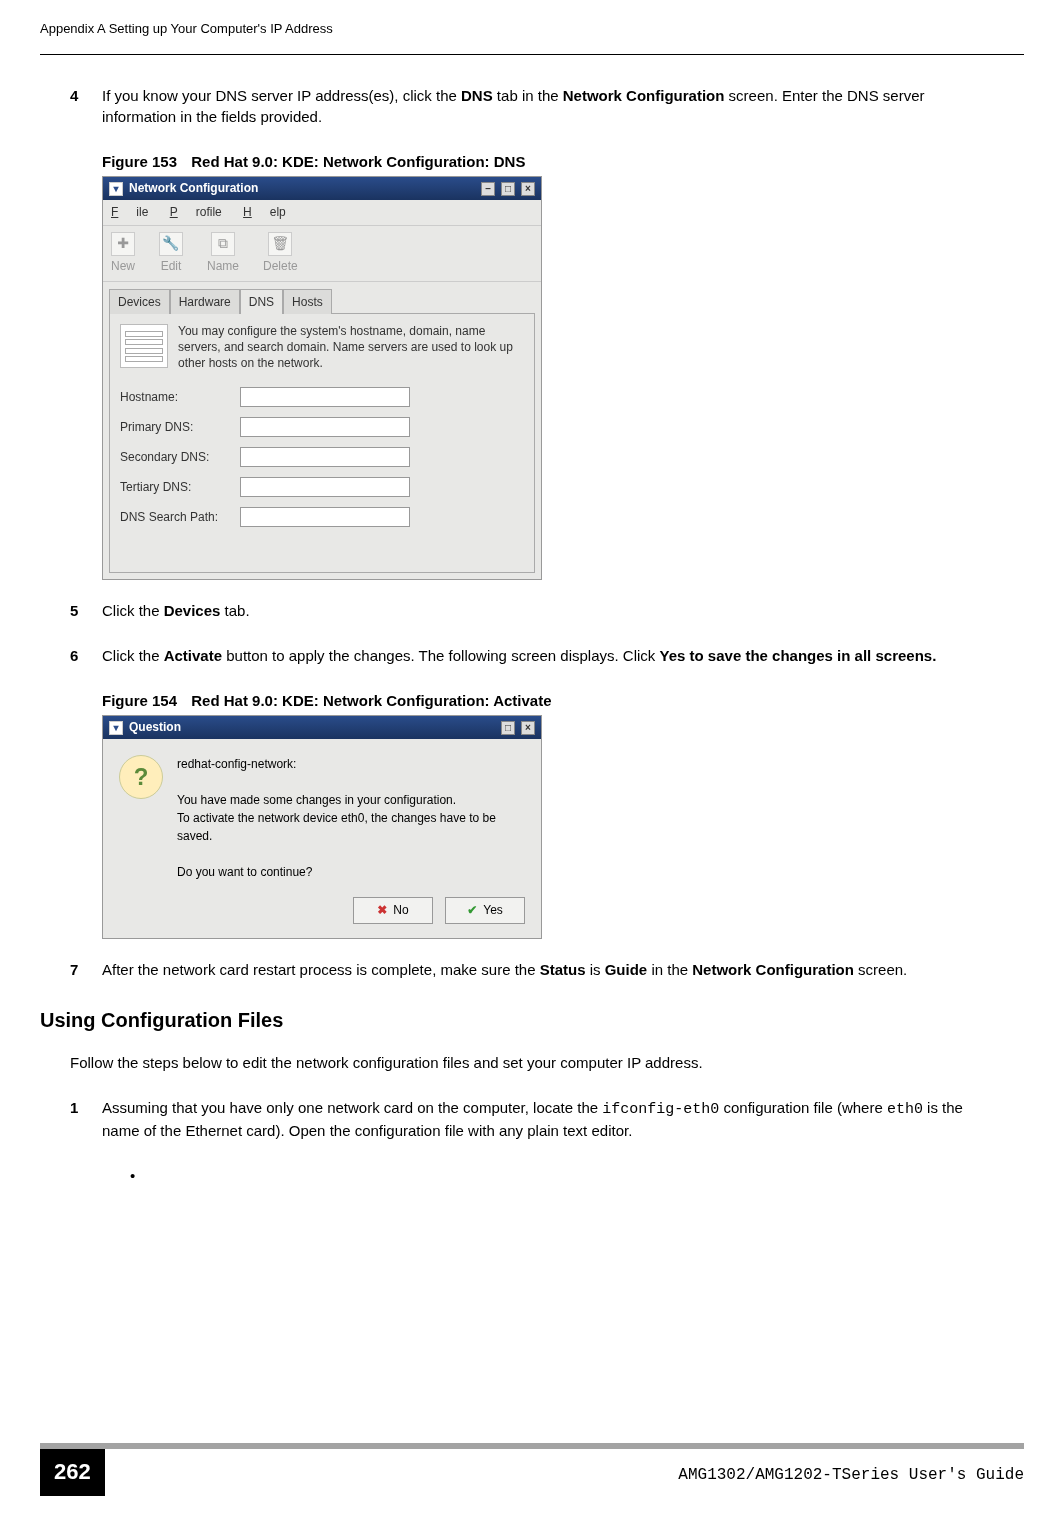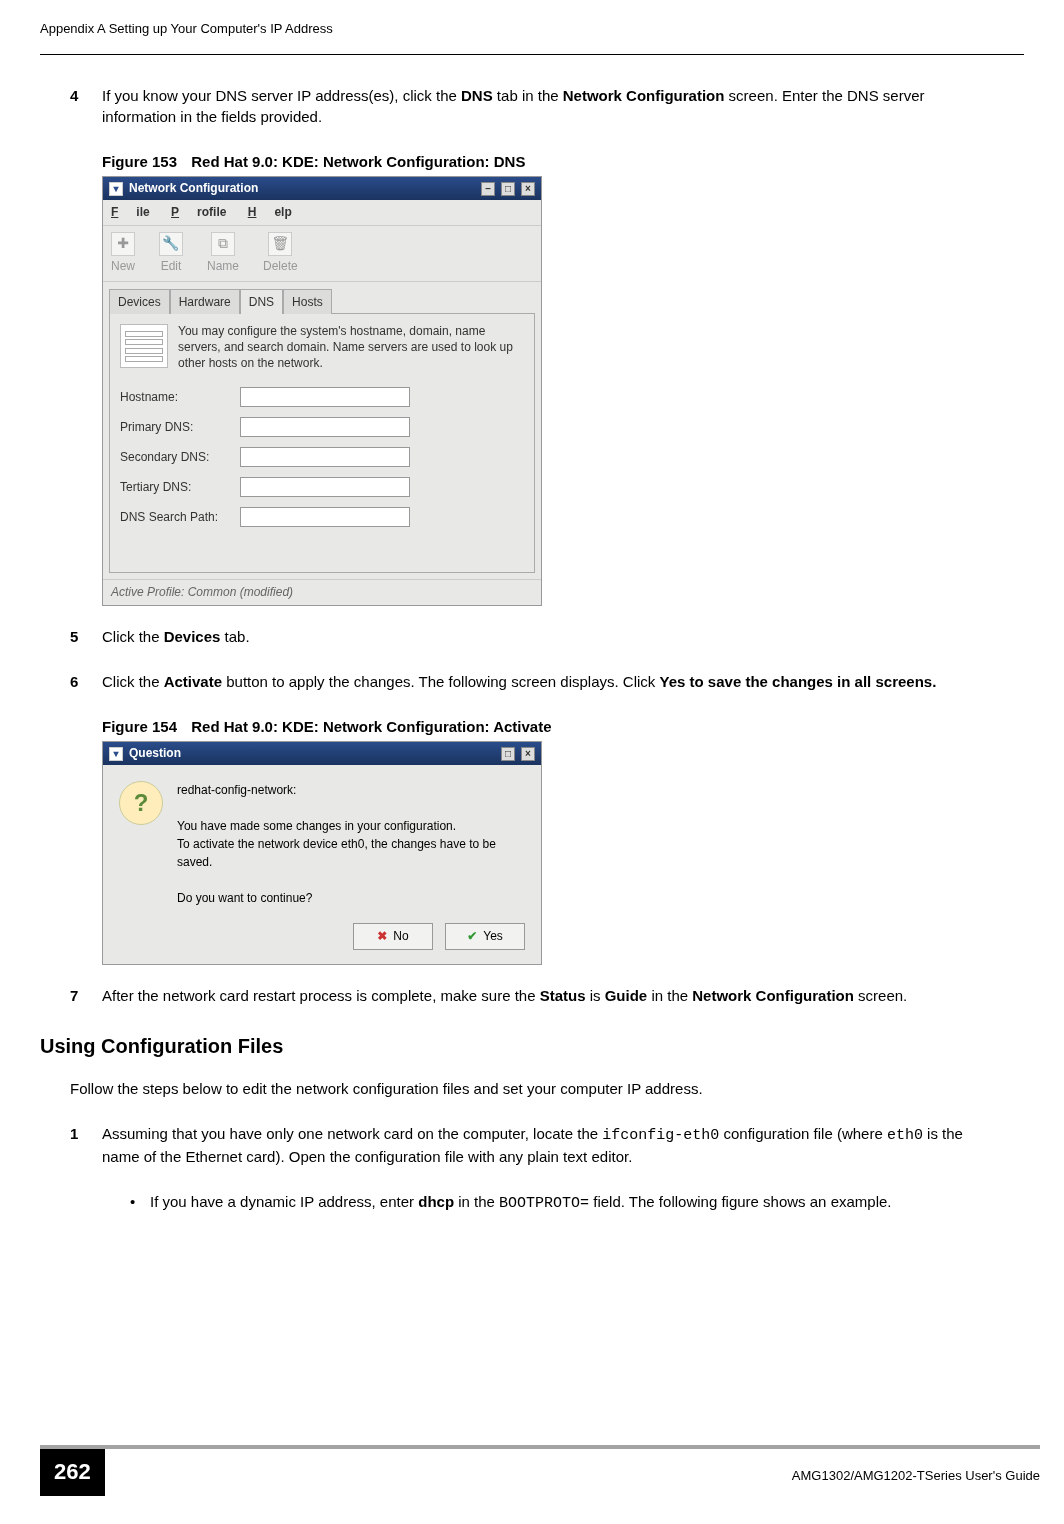--- a/index.html
+++ b/index.html
@@ -70,21 +70,21 @@
     background:#ddd; border:1px solid #888;
     display:inline-block; font-size:10px; line-height:12px;
     text-align:center; color:#333;
   }
   .titlebar .dropicon {
     width:14px;height:14px;background:#fff;color:#2a4c8a;
     display:inline-flex;align-items:center;justify-content:center;
     font-size:10px;border:1px solid #ccc;
   }
   .menubar { padding: 4px 8px; background:#e8e8e6; border-bottom:1px solid #ccc; }
-  .menubar span { margin-right: 18px; font-weight: bold; }
+  .menubar span { margin-right: 18px; }
   .menubar .ul { text-decoration: underline; }
   .toolbar { padding: 6px 8px; display:flex; gap:24px; border-bottom:1px solid #ccc; }
   .toolbar .tbtn { display:flex; flex-direction:column; align-items:center; color:#999; gap:2px;}
   .toolbar .tbtn .ticon { width:24px;height:24px;border:1px solid #ccc;background:#f5f5f3;
     display:flex;align-items:center;justify-content:center;font-size:14px;}
   .tabs { padding: 0 6px; display:flex; gap:0; margin-top:6px; }
   .tabs .tab {
     padding:4px 8px; border:1px solid #aaa; border-bottom:none;
     background:#dcdcda; font-size:12px; position:relative; top:1px;
   }
@@ -141,32 +141,32 @@
     margin-left: 60px;
     display:flex;
     gap:8px;
   }
   .sub-bullet .dot { width:12px; }
   .mono { font-family: "Courier New", monospace; }
   .footer {
     position:absolute;
     bottom:28px;
     left:40px;
-    right:24px;
-    border-top:4px solid #a3a3a3;
+    right:40px;
+    border-top:6px solid #a3a3a3;
     display:flex;
     align-items:center;
     padding-top:6px;
   }
   .pagebox {
     background:#000;color:#fff;font-weight:bold;
     font-size:22px;padding:8px 14px;margin-right:auto;
     margin-top:-6px;
   }
-  .footer-text { font-size:13px; margin-left:auto;}
+  .footer-text { font-size:16px; margin-left:auto;font-family:Liberation Mono, monospace;}
 </style>
 </head>
 <body>
 
 <div class="header-line">
   <span>Appendix A Setting up Your Computer's IP Address</span>
 </div>
 
 <div class="content">
 
@@ -244,21 +244,20 @@
         </div>
         <div class="formrow">
           <label>Tertiary DNS:</label>
           <input type="text" style="">
         </div>
         <div class="formrow">
           <label>DNS Search Path:</label>
           <input type="text" style="">
         </div>
       </div>
-      <div class="statusbar">Active Profile: Common (modified)</div>
     </div>
   </div>
 
   <div class="step">
     <div class="step-num">5</div>
     <div class="step-text">
       <span>Click the </span><span class="bold">Devices</span><span> tab.</span>
     </div>
   </div>
 
@@ -317,23 +316,20 @@
 
   <div class="step">
     <div class="step-num">1</div>
     <div class="step-text">
       <span>Assuming that you have only one network card on the computer, locate the </span><span class="mono">ifconfig-eth0</span><span> configuration file (where </span><span class="mono">eth0</span><span> is the name of the Ethernet card). Open the configuration file with any plain text editor.</span>
     </div>
   </div>
 
   <div class="sub-bullet">
     <div class="dot">•</div>
-    <div>
-      <span>If you have a dynamic IP address, enter </span><span class="bold">dhcp</span><span> in the </span><span class="mono">BOOTPROTO=</span><span> field. The following figure shows an example.</span>
-    </div>
   </div>
 
 </div>
 
 <div class="footer">
   <div class="pagebox">262</div>
   <div class="footer-text">AMG1302/AMG1202-TSeries User's Guide</div>
 </div>
 
 </body></html>

